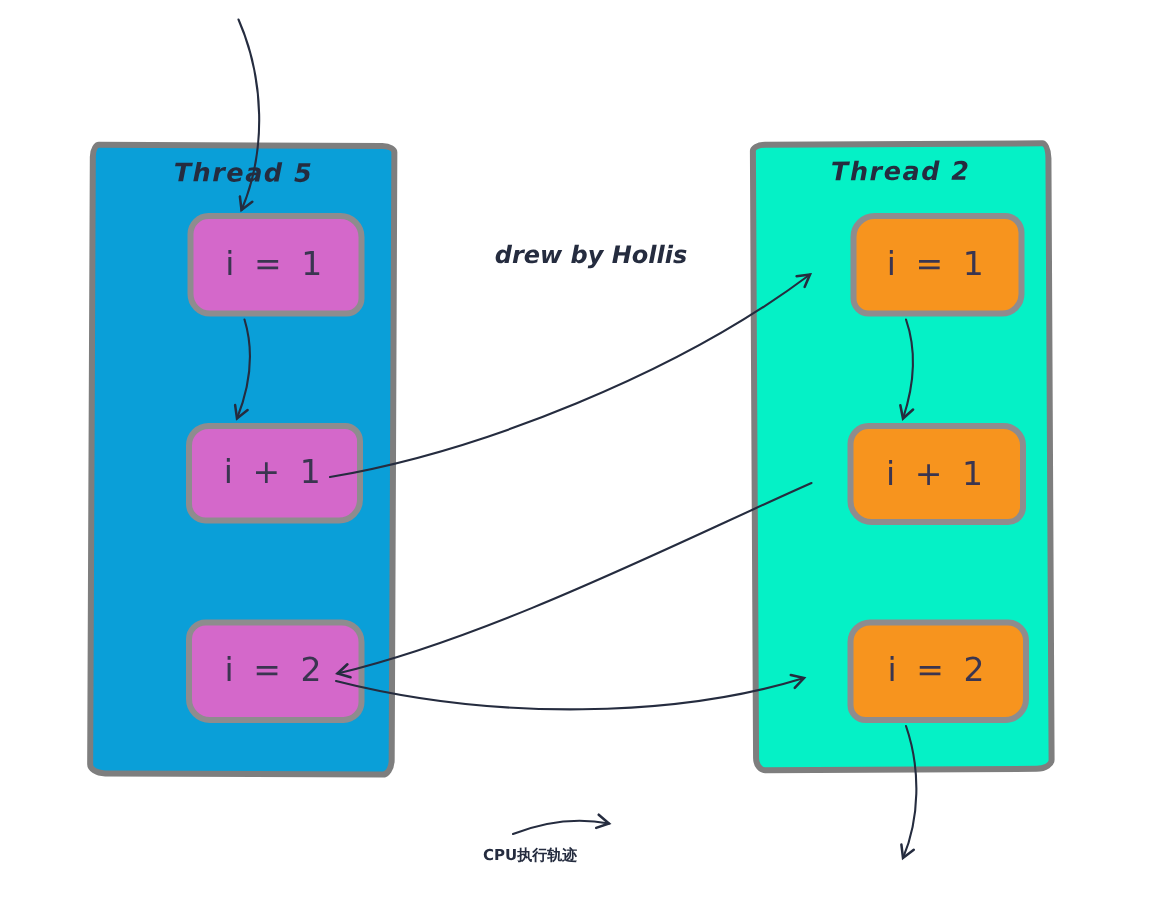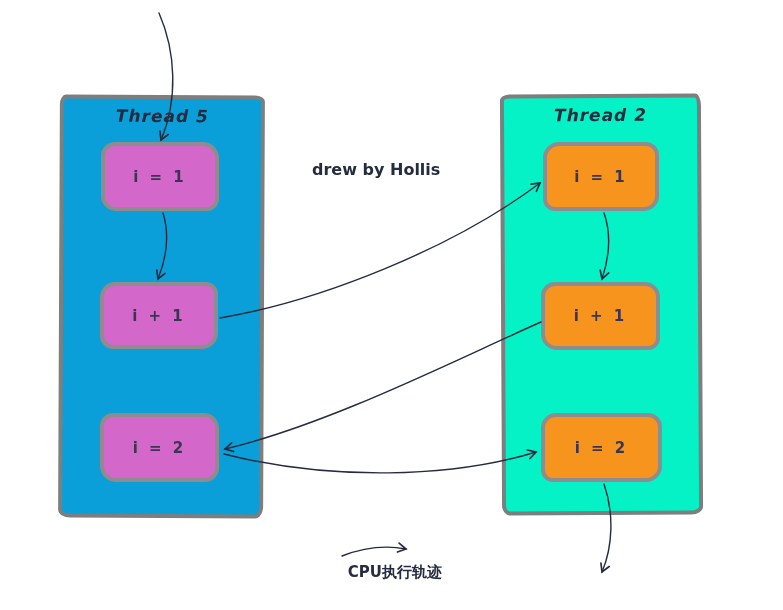--- a/index.html
+++ b/index.html
@@ -14,34 +14,34 @@
   .panel-t1{left:59px; top:95px; width:205px; height:423px; background:var(--panel1);
     border-radius:6px 10px 8px 12px / 10px 6px 12px 8px; transform:rotate(0.25deg);}
   .panel-t2{left:501px; top:94px; width:201px; height:421px; background:var(--panel2);
     border-radius:10px 6px 12px 8px / 6px 12px 8px 10px; transform:rotate(-0.3deg);}
 
   .panel-title{position:absolute; top:7px; left:0; width:100%; text-align:center;
     font-size:17px; font-weight:700; letter-spacing:1px; color:var(--ink); font-style:italic;}
 
   .node{position:absolute; border:4px solid var(--node-border);
     display:flex; align-items:center; justify-content:center;
-    font-size:15px; font-weight:700; letter-spacing:3px; color:#3A3550;}
+    font-size:22px; font-weight:400; letter-spacing:3px; color:#3A3550;margin-left:24px;}
   .node-t1{background:var(--node1);}
   .node-t2{background:var(--node2);}
   .n1{left:101px; top:142px; width:118px; height:69px; border-radius:14px 16px 12px 15px;}
   .n2{left:100px; top:282px; width:118px; height:67px; border-radius:15px 12px 16px 13px;}
   .n3{left:100px; top:413px; width:119px; height:69px; border-radius:13px 15px 14px 16px;}
   .n4{left:543px; top:142px; width:116px; height:69px; border-radius:16px 13px 15px 12px;}
   .n5{left:541px; top:282px; width:119px; height:68px; border-radius:14px 15px 12px 16px;}
   .n6{left:541px; top:413px; width:121px; height:69px; border-radius:15px 14px 16px 12px;}
 
-  .attribution{position:absolute; left:312px; top:160px; width:140px; 
-    font-size:16px; font-weight:700; color:var(--ink);}
-  .legend-label{position:absolute; left:322px; top:563px; width:120px; text-align:right;
-    font-size:15px; font-weight:700; color:var(--ink);}
+  .attribution{position:absolute; left:324px; top:160px; width:140px; text-align:center;
+    font-size:16px; font-weight:700; font-style:italic; color:var(--ink);}
+  .legend-label{position:absolute; left:322px; top:563px; width:120px; text-align:left;
+    font-size:10px; font-weight:700; color:var(--ink);}
 
   svg.arrows{position:absolute; left:0; top:0; width:783px; height:610px;
     pointer-events:none; z-index:5;}
   .arrow{fill:none; stroke:var(--ink); stroke-width:1.4px; stroke-linecap:round;}
 </style>
 </head>
 <body>
 
 <div class="canvas">
 

